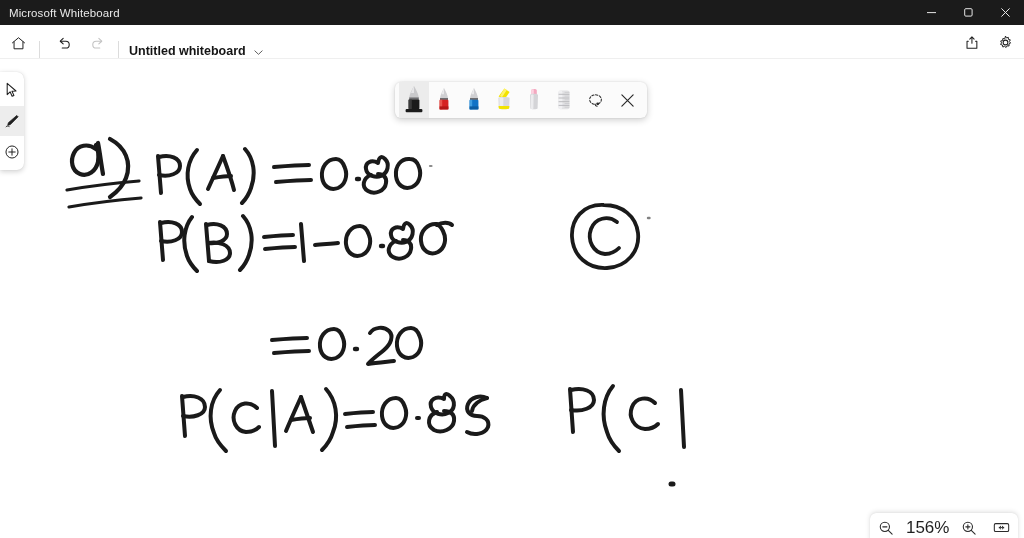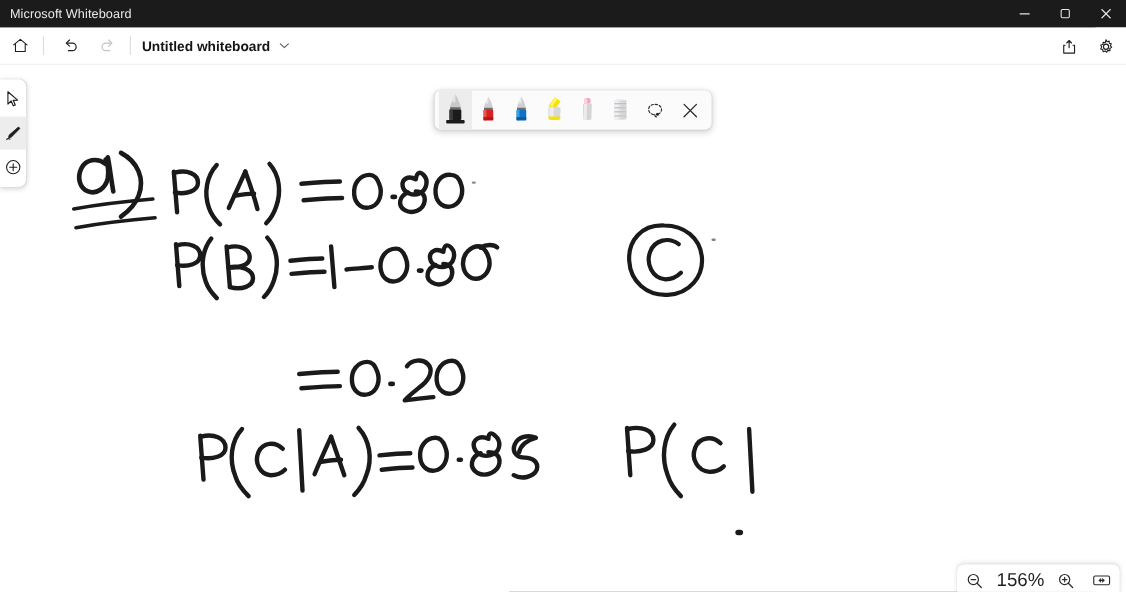--- a/index.html
+++ b/index.html
@@ -6,21 +6,21 @@
   * { box-sizing: border-box; margin: 0; padding: 0; }
   html, body {
     width: 1024px; height: 538px;
     overflow: hidden;
     font-family: "Liberation Sans", sans-serif;
     background: #ffffff;
   }
   #app {
     position: relative;
     width: 996px; height: 538px;
-    background: #c2410c;
+    background: #a21caf;
   }
 
   
   .titlebar {
     position: absolute; left: 0; top: 0;
     width: 1024px; height: 25px;
     background: #1b1b1b;
     display: flex; align-items: center;
   }
   .titlebar-title {
@@ -40,21 +40,21 @@
     color: #e6e6e6;
   }
   .win-btn svg { display: block; }
 
   
   .apptoolbar {
     position: absolute; left: 0; top: 25px;
     width: 1024px; height: 34px;
     background: #ffffff;
     border-bottom: 1px solid #efefef;
-    display: flex; align-items: center;
+    display: flex; align-items: flex-end;
   }
   .tb-btn {
     width: 30px; height: 30px; margin-left: 3px;
     display: flex; align-items: center; justify-content: center;
     color: #1f1f1f; border-radius: 4px;
   }
   .tb-btn.dim { color: #c3c3c3; }
   .tb-sep {
     width: 1px; height: 17px;
     background: #dcdcdc; margin: 0 6px;

